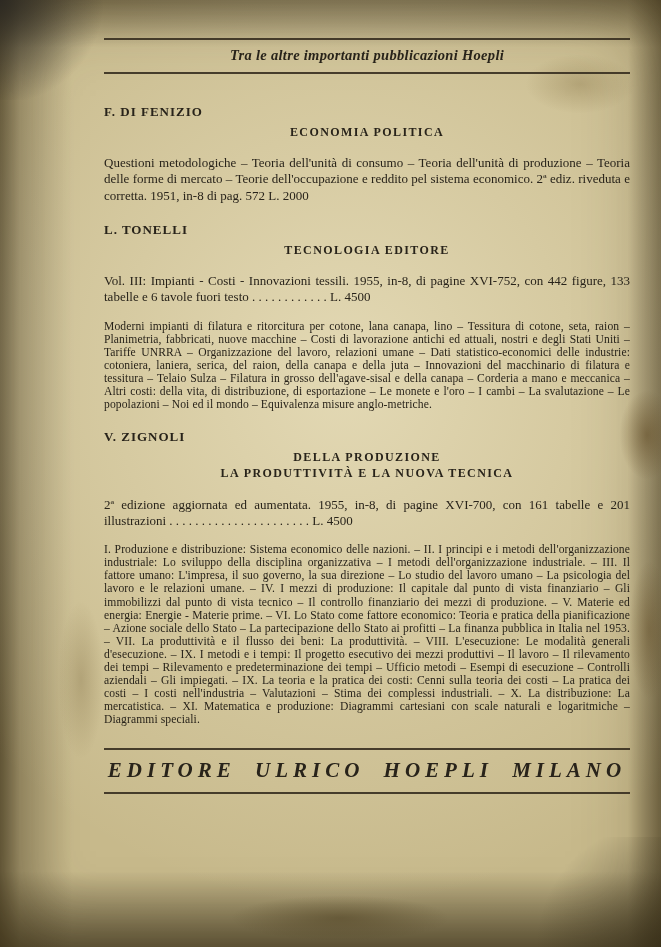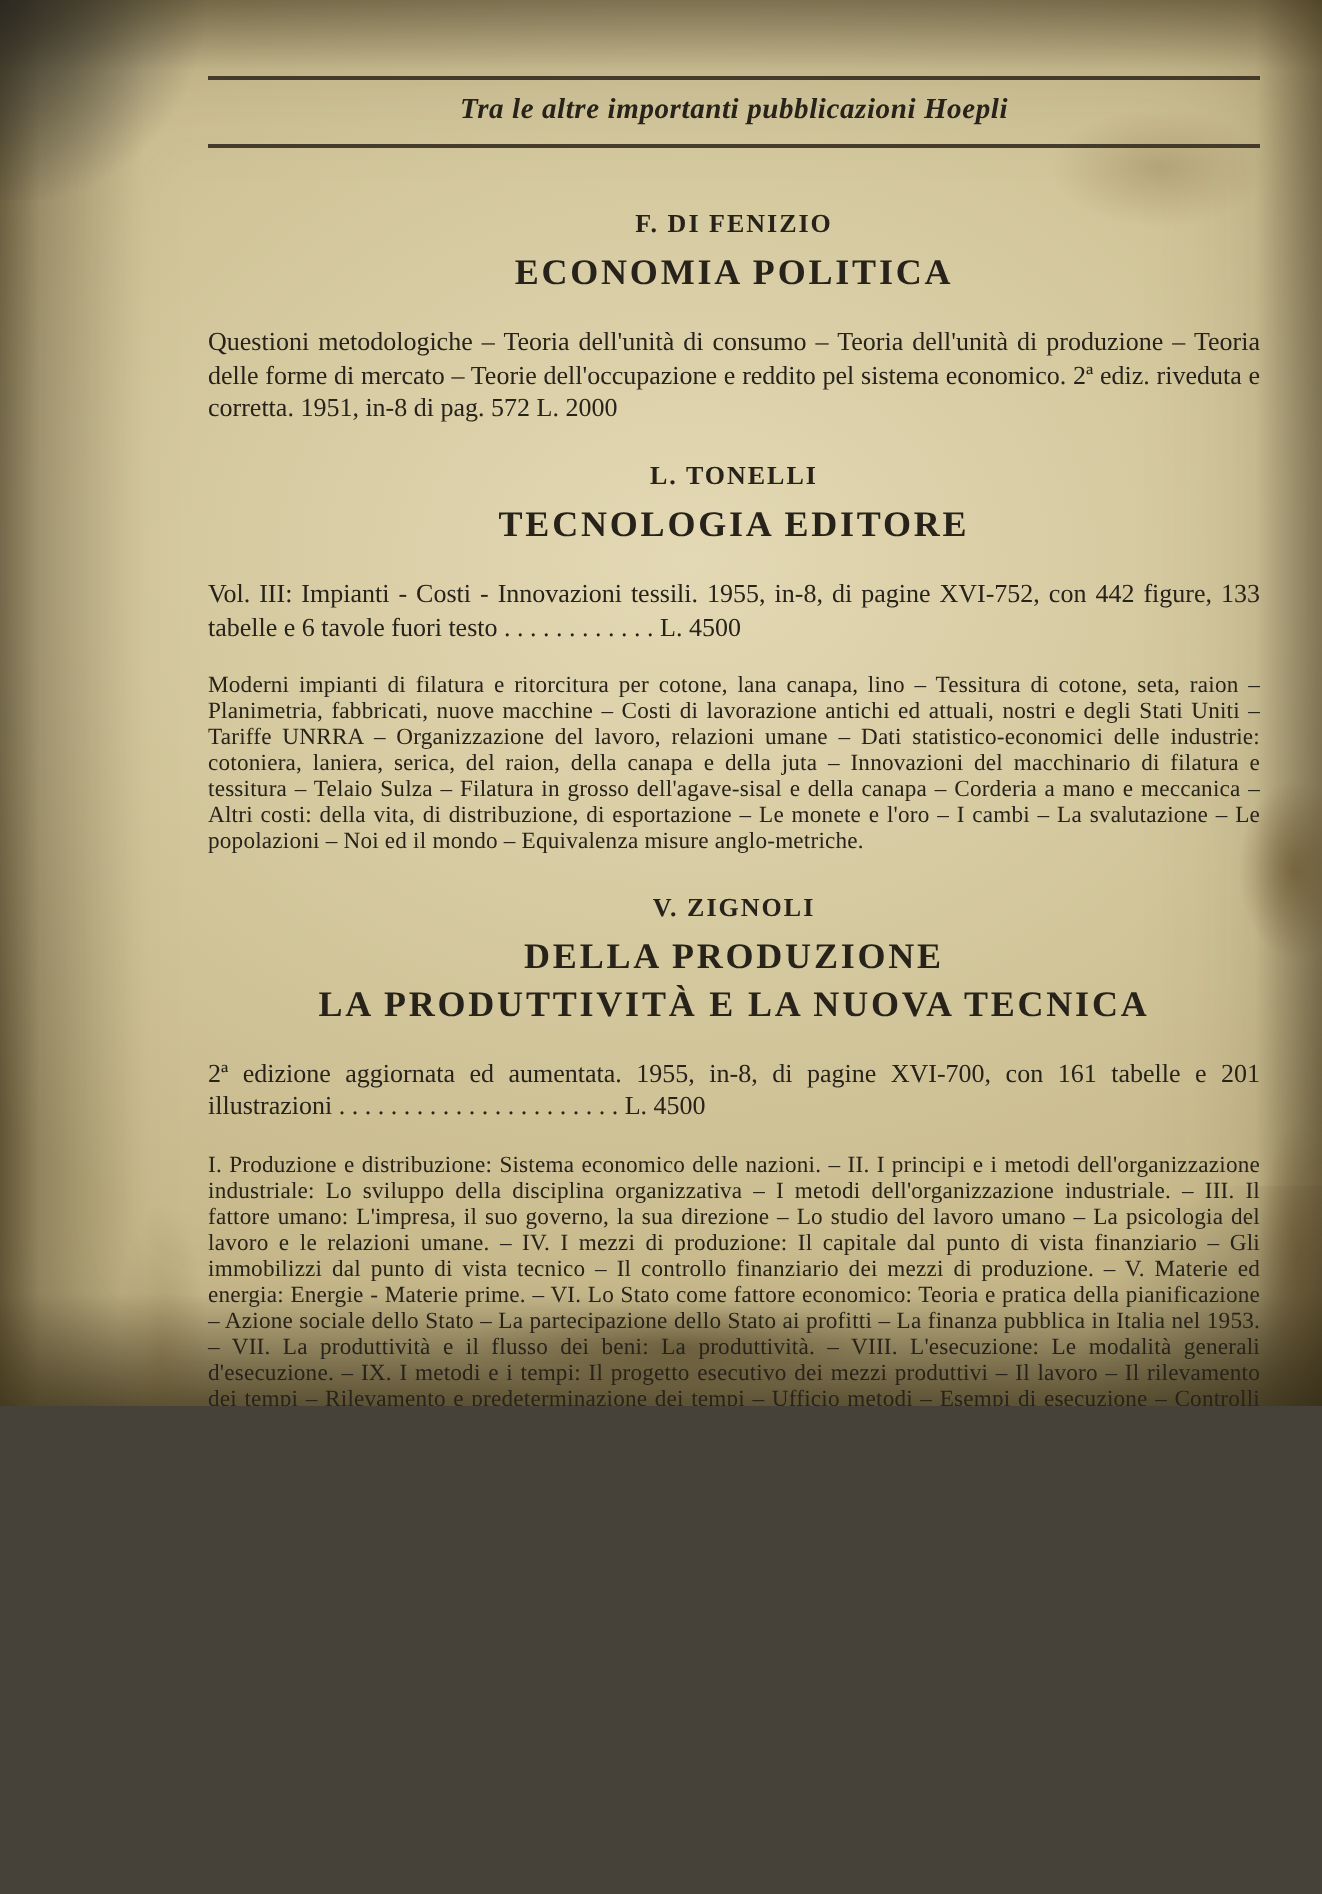--- a/index.html
+++ b/index.html
@@ -4,21 +4,21 @@
 <style>
   html, body {
     margin: 0;
     padding: 0;
     background: #46423a;
     font-family: "Liberation Serif", "DejaVu Serif", serif;
   }
   .scan {
     position: relative;
     width: 661px;
-    height: 703px;
+    height: 947px;
     margin: 0 auto;
     overflow: hidden;
     background:
       radial-gradient(ellipse 120% 90% at 52% 40%, rgba(250,243,214,0.55) 0%, rgba(250,243,214,0) 62%),
       linear-gradient(90deg, rgba(54,44,20,0.65) 0%, rgba(54,44,20,0.28) 3%, rgba(54,44,20,0) 11%),
       linear-gradient(270deg, rgba(54,44,20,0.55) 0%, rgba(54,44,20,0) 5%),
       linear-gradient(180deg, rgba(54,44,20,0.55) 0%, rgba(54,44,20,0) 5%),
       linear-gradient(0deg, rgba(44,36,16,0.65) 0%, rgba(44,36,16,0) 8%),
       #c7b98b;
     box-shadow: inset 0 0 70px 12px rgba(72,58,28,0.35);
@@ -67,29 +67,28 @@
     text-align: center;
     font-style: italic;
     font-weight: bold;
     font-size: 14.5px;
     padding: 7px 0 8px 0;
     letter-spacing: 0.3px;
   }
   .book { margin-top: 18px; }
   .book-first { margin-top: 30px; }
   .author {
-    text-align: center;
     font-weight: bold;
     font-size: 13px;
     letter-spacing: 1px;
   }
   .title {
     text-align: center;
     font-weight: bold;
-    font-size: 18px;
+    font-size: 12px;
     letter-spacing: 1.4px;
     line-height: 1.35;
     margin-top: 4px;
   }
   .lead {
     text-align: justify;
     font-size: 13px;
     line-height: 1.25;
     margin-top: 15px;
   }

